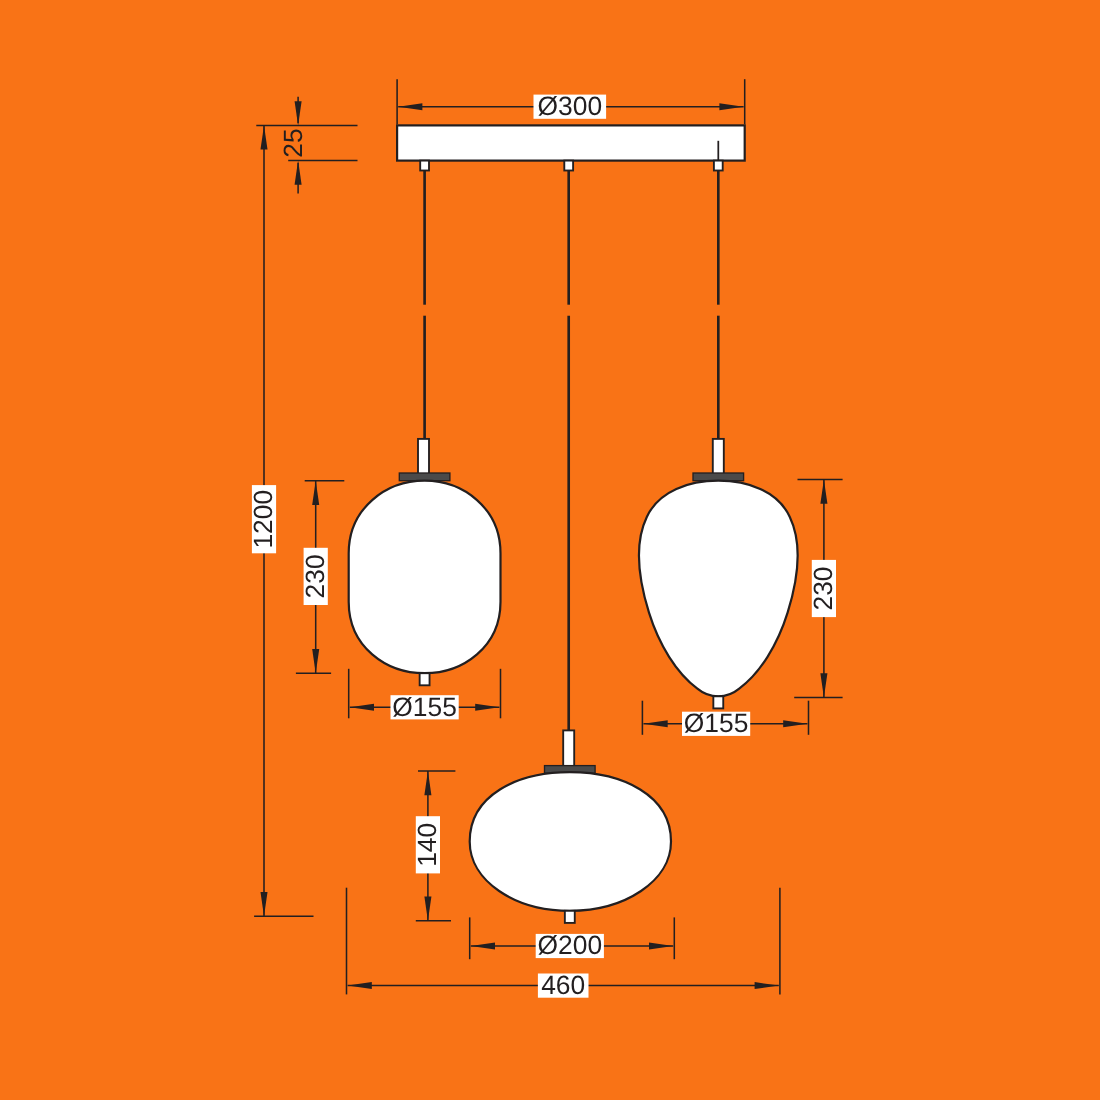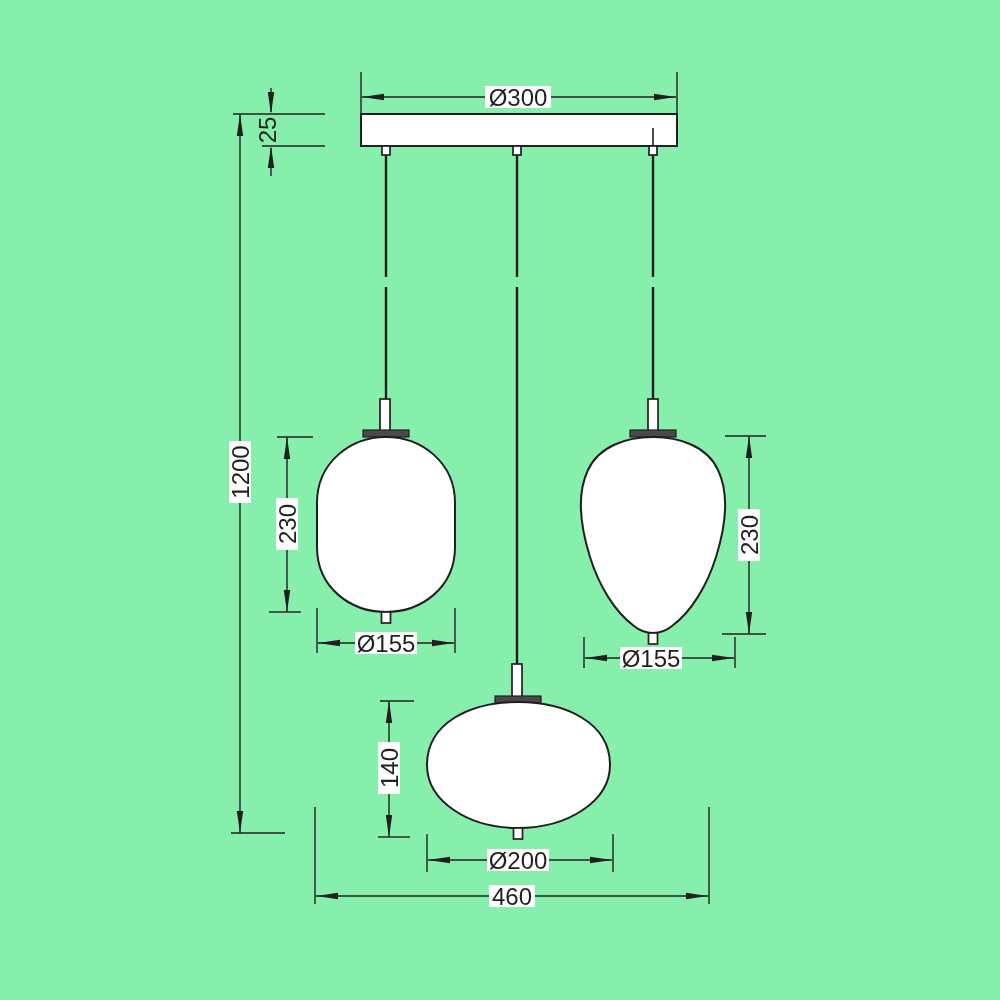--- a/index.html
+++ b/index.html
@@ -1,16 +1,16 @@
 <!DOCTYPE html>
 <html><head>
 <meta charset="utf-8">
 <style>
   html,body{margin:0;padding:0;background:#ffffff;}
-  .stage{position:relative;width:1000px;height:1000px;background:#86efac;overflow:hidden;}
+  .stage{position:relative;width:1000px;height:1000px;background:#f97316;overflow:hidden;}
   svg{display:block;}
   .outline{fill:#ffffff;stroke:#231f20;stroke-width:2;}
   .thick-outline{fill:#ffffff;stroke:#231f20;stroke-width:2;}
   .thin{fill:none;stroke:#231f20;stroke-width:1.4;}
   .cord{fill:none;stroke:#231f20;stroke-width:2.4;}
   .cord-thin{fill:none;stroke:#231f20;stroke-width:1.6;}
   .collar{fill:#4a4a4a;stroke:#231f20;stroke-width:1.2;}
   .fitting{fill:#ffffff;stroke:#231f20;stroke-width:1.7;}
   .arrow{fill:#231f20;stroke:none;}
   .patch{fill:#ffffff;stroke:none;}

